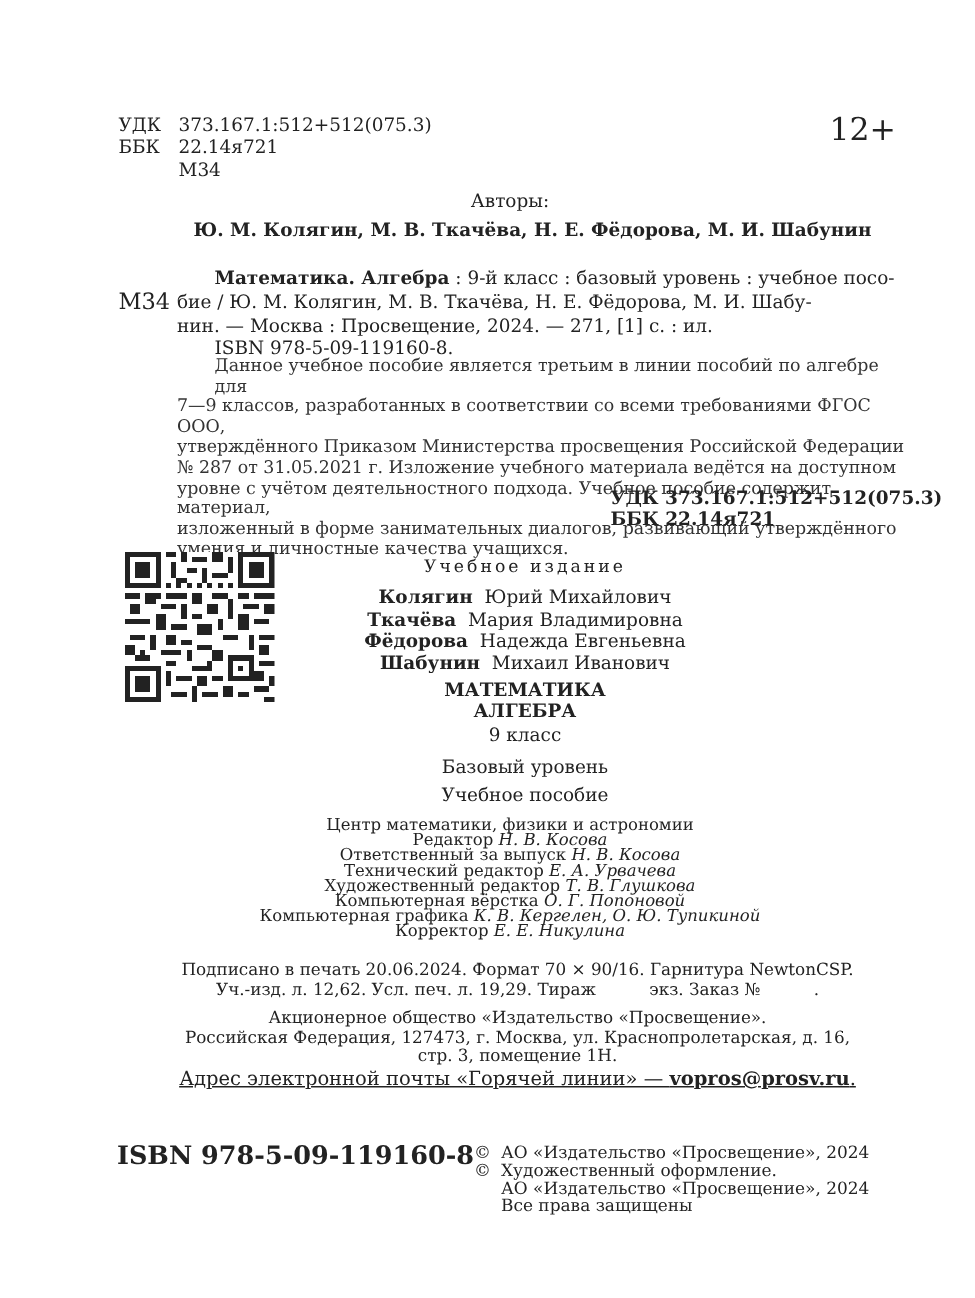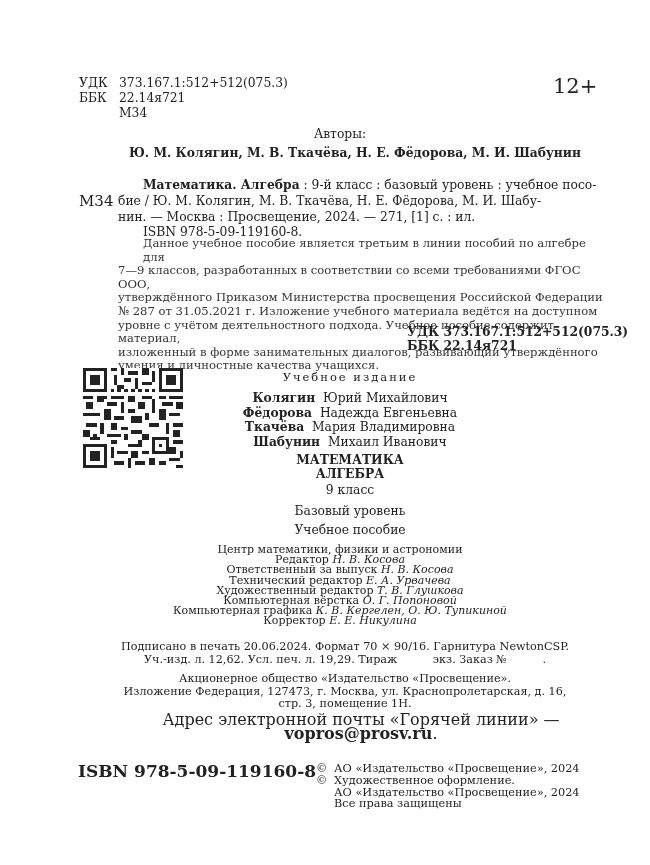--- a/index.html
+++ b/index.html
@@ -144,22 +144,22 @@
         <rect x="22" y="27" width="2" height="1"></rect>
         <rect x="25" y="26" width="3" height="1"></rect>
         <rect x="27" y="28" width="2" height="1"></rect>
     </g>
   </svg>
 </div>
 
 <div class="abs t center spaced" style="left:220px; width:260px; top:370px; font-size:11.5px;">Учебное издание</div>
 <div class="abs t center" style="left:220px; width:260px; top:391px; line-height:13.5px;">
   <div><span class="b">Колягин</span>&nbsp; <span>Юрий Михайлович</span></div>
+  <div><span class="b">Ткачёва</span>&nbsp; <span>Мария Владимировна</span></div>
   <div><span class="b">Фёдорова</span>&nbsp; <span>Надежда Евгеньевна</span></div>
-  <div><span class="b">Ткачёва</span>&nbsp; <span>Мария Владимировна</span></div>
   <div><span class="b">Шабунин</span>&nbsp; <span>Михаил Иванович</span></div>
 </div>
 <div class="abs t b center" style="left:220px; width:260px; top:453px;">МАТЕМАТИКА</div>
 <div class="abs t b center" style="left:220px; width:260px; top:467px;">АЛГЕБРА</div>
 <div class="abs t center" style="left:220px; width:260px; top:483px;">9  класс</div>
 <div class="abs t center" style="left:220px; width:260px; top:504px;">Базовый  уровень</div>
 <div class="abs t center" style="left:220px; width:260px; top:523px;">Учебное  пособие</div>
 
 <div class="abs small center" style="left:140px; width:400px; top:545px; line-height:10.2px; font-size:11px;">
   <div><span>Центр  математики,  физики  и  астрономии</span></div>
@@ -172,26 +172,26 @@
   <div><span>Корректор </span><span class="i">Е. Е. Никулина</span></div>
 </div>
 
 <div class="abs small center" style="left:110px; width:470px; top:640px; font-size:11.2px; line-height:13px;">
   <div style="white-space:pre;">Подписано в печать 20.06.2024. Формат 70 × 90/16. Гарнитура NewtonCSP.</div>
   <div style="white-space:pre;">Уч.-изд. л. 12,62. Усл. печ. л. 19,29. Тираж          экз. Заказ №          .</div>
 </div>
 
 <div class="abs small center" style="left:110px; width:470px; top:673px; font-size:11.2px; line-height:12.5px;">
   <div>Акционерное общество «Издательство «Просвещение».</div>
-  <div>Изложение Федерация, 127473, г. Москва, ул. Краснопролетарская, д. 16,</div>
+  <div>Российская Федерация, 127473, г. Москва, ул. Краснопролетарская, д. 16,</div>
   <div>стр. 3, помещение 1Н.</div>
 </div>
-<div class="abs small center" style="left:126px; width:470px; top:713px; font-size:16px;">
+<div class="abs small center" style="left:110px; width:470px; top:713px; font-size:13px;text-decoration:underline;">
   <span>Адрес электронной почты «Горячей линии» — </span><span class="b">vopros@prosv.ru</span><span>.</span>
 </div>
 
 <div class="abs t b" style="left:78px; top:764px; font-size:17px;">ISBN  978-5-09-119160-8</div>
 <div class="abs small" style="left:316px; top:763px; width:300px; line-height:11.8px; font-size:11.3px;">
   <div><span style="display:inline-block; width:18px;">©</span><span>АО  «Издательство  «Просвещение»,  2024</span></div>
-  <div><span style="display:inline-block; width:18px;">©</span><span>Художественное  оформление.</span></div>
+  <div><span style="display:inline-block; width:18px;">©</span><span>Художественный  оформление.</span></div>
   <div style="padding-left:18px;">АО  «Издательство  «Просвещение»,  2024</div>
   <div style="padding-left:18px;">Все  права  защищены</div>
 </div>
 
 </body></html>

